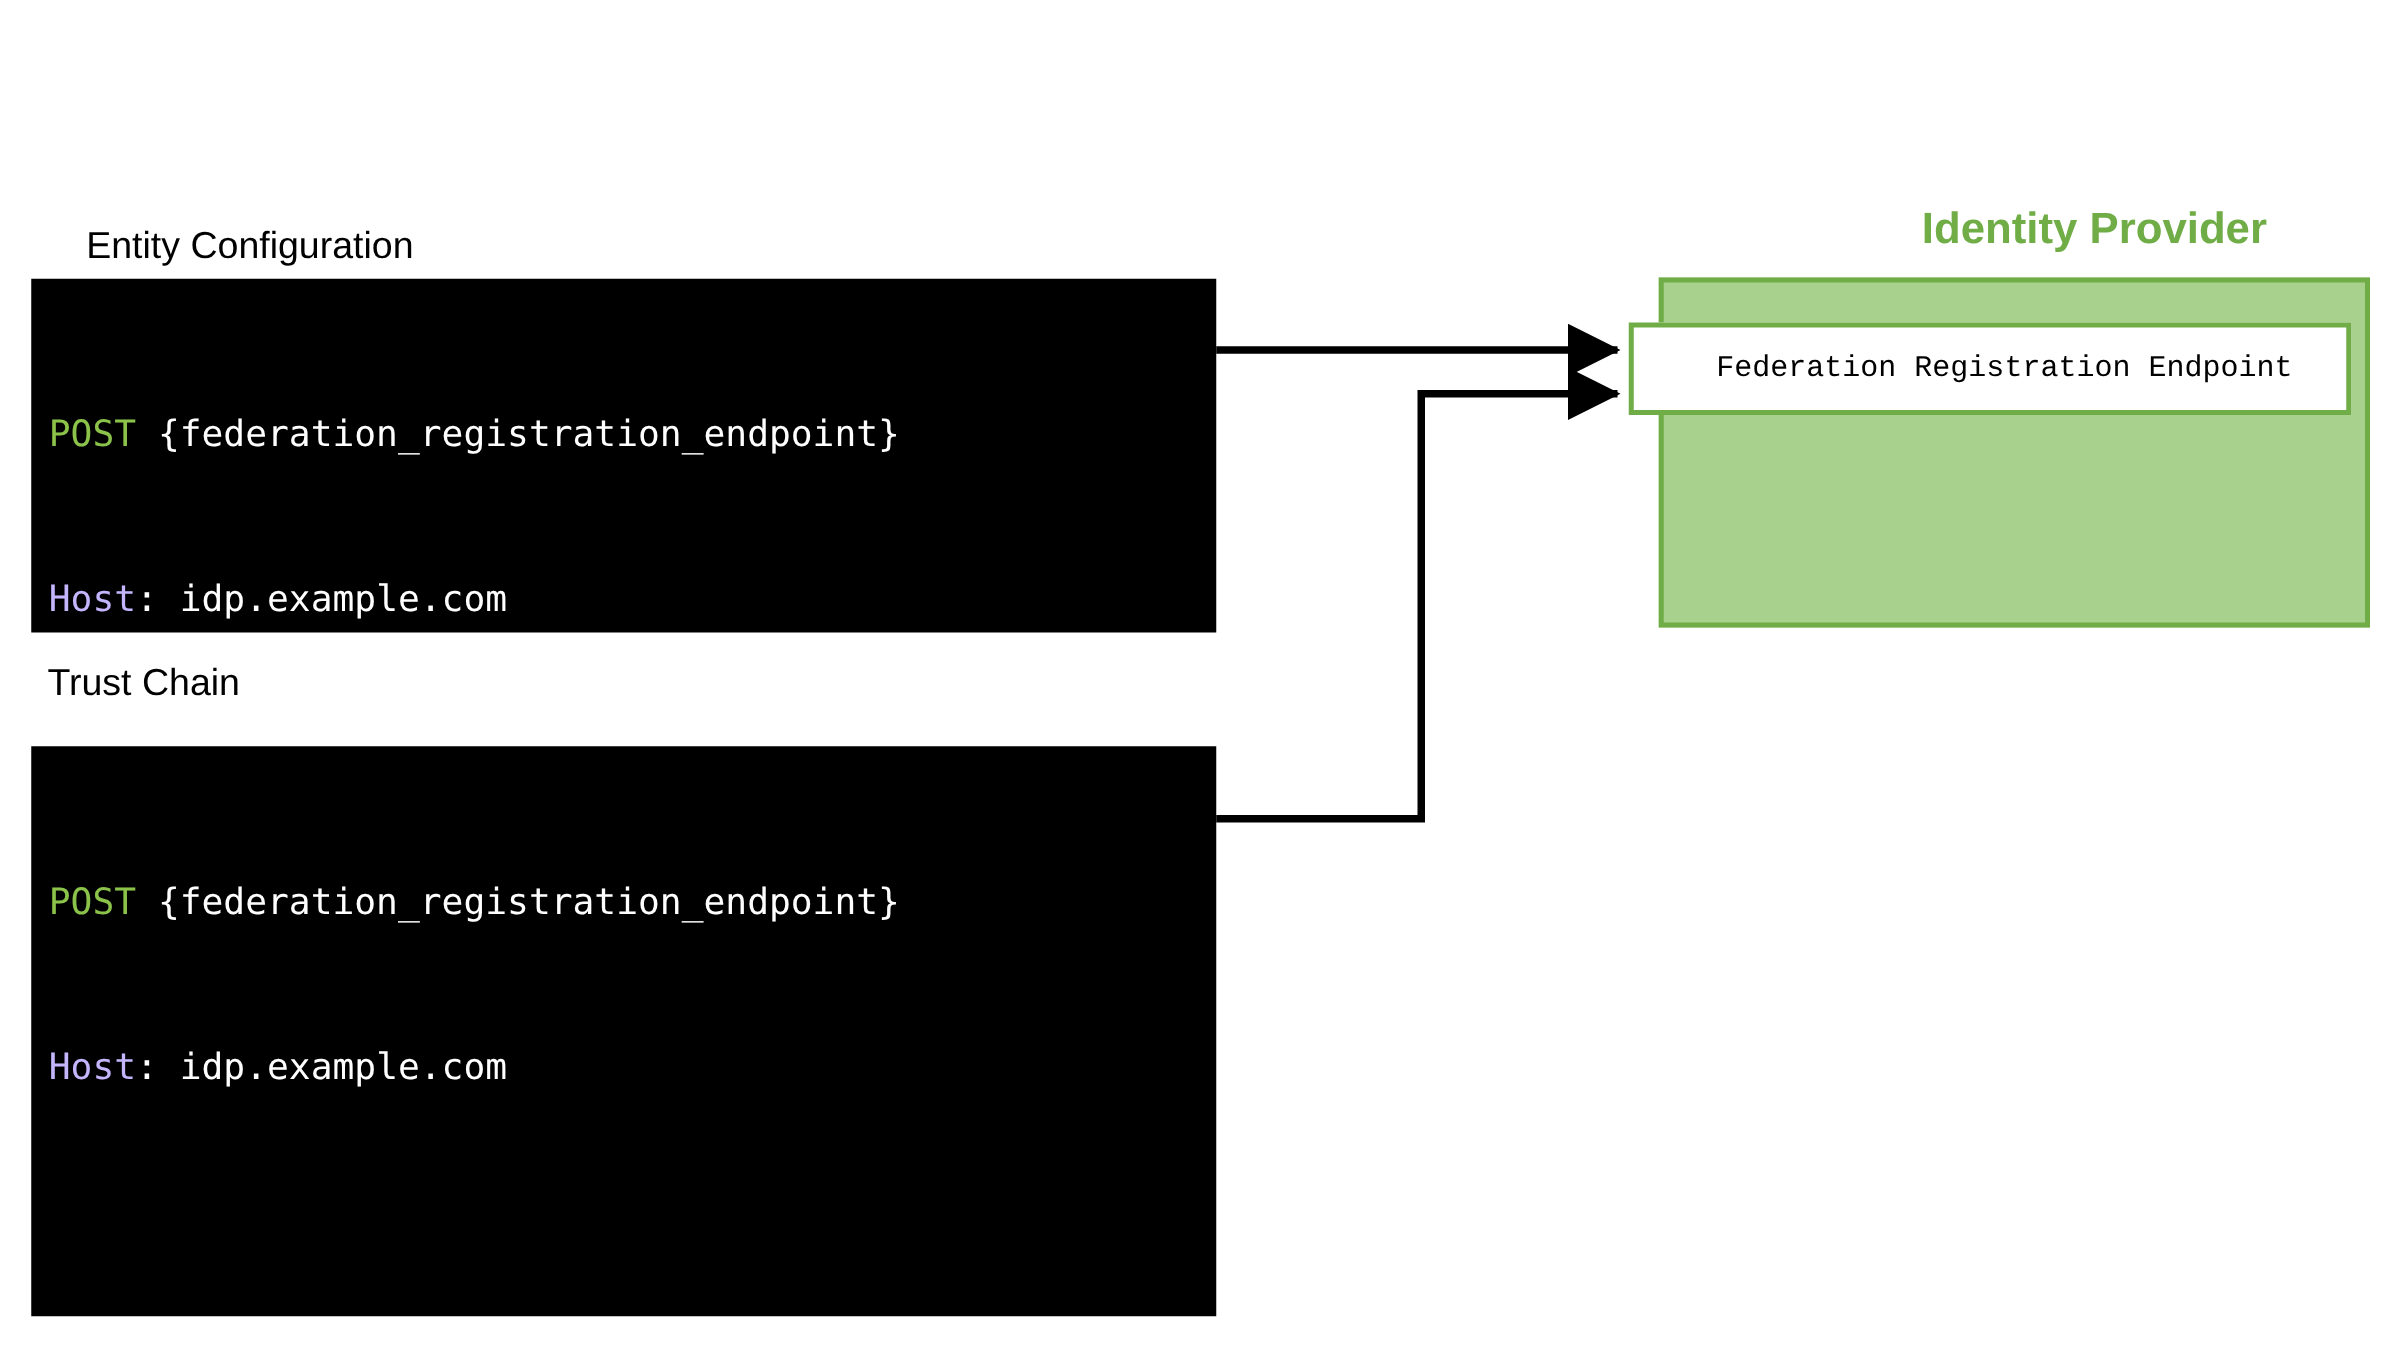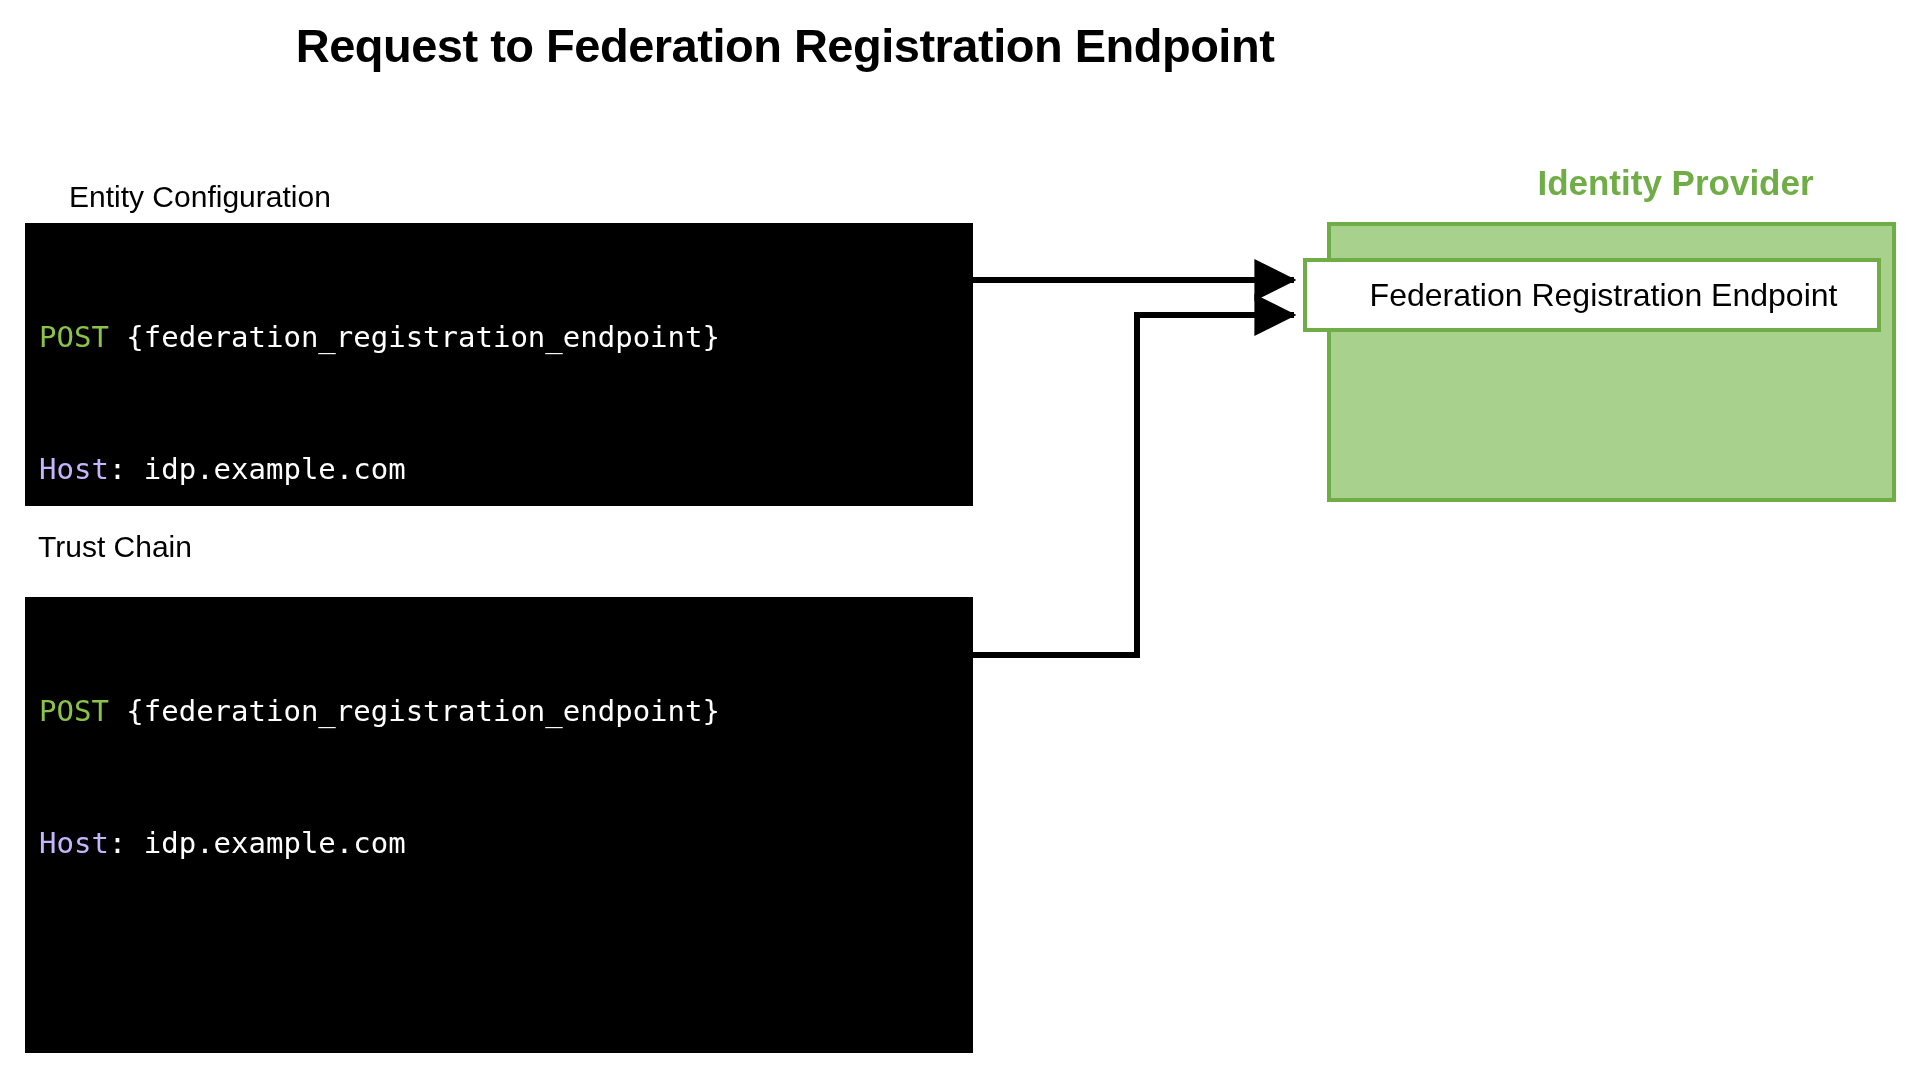--- a/index.html
+++ b/index.html
@@ -42,21 +42,21 @@
     white-space: nowrap;
   }
   #label-entity-configuration { left: 38px; top: 180px; margin-left: 31px; }
   #label-trust-chain          { left: 38px; top: 530px; }
 
   
   .code-block {
     position: absolute;
     background: #000000;
     box-sizing: border-box;
-    padding: 4px 0 10px 14px;
+    padding: 14px 0 10px 14px;
     font-family: "DejaVu Sans Mono", "Liberation Mono", monospace;
     font-size: 29px;
     line-height: 44px;
     color: #ffffff;
     white-space: pre;
     overflow: hidden;
   }
   #code-block-entity-configuration {
     left: 25px;
     top: 223px;
@@ -106,43 +106,42 @@
     width: 578px;
     height: 74px;
     box-sizing: border-box;
     background: #ffffff;
     border: 4px solid #70AD47;
     display: flex;
     align-items: center;
     justify-content: center;
   }
   #federation-registration-endpoint-label {
-    font-family: Liberation Sans, sans-serif;
-    font-size: 32px;
+    font-family: Liberation Mono, monospace;
+    font-size: 24px;
     color: #000000;
     white-space: nowrap;
     margin-left: 23px;
   }
 
   
   #connectors {
     position: absolute;
     left: 0;
     top: 0;
     width: 1920px;
     height: 1080px;
     pointer-events: none;
   }
 </style>
 </head>
 <body>
 
 <div id="canvas">
 
-  <div id="diagram-title">Request to Federation Registration Endpoint</div>
 
   <div class="section-label" id="label-entity-configuration">Entity Configuration</div>
 
   <div class="code-block" id="code-block-entity-configuration">
     <span class="code-line"><span class="tok-method">POST</span><span class="tok-plain"> {federation_registration_endpoint}</span></span>
     <span class="code-line"><span class="tok-header">Host</span><span class="tok-plain">: </span><span class="tok-plain">idp.example.com</span></span>
     
     
     
     

